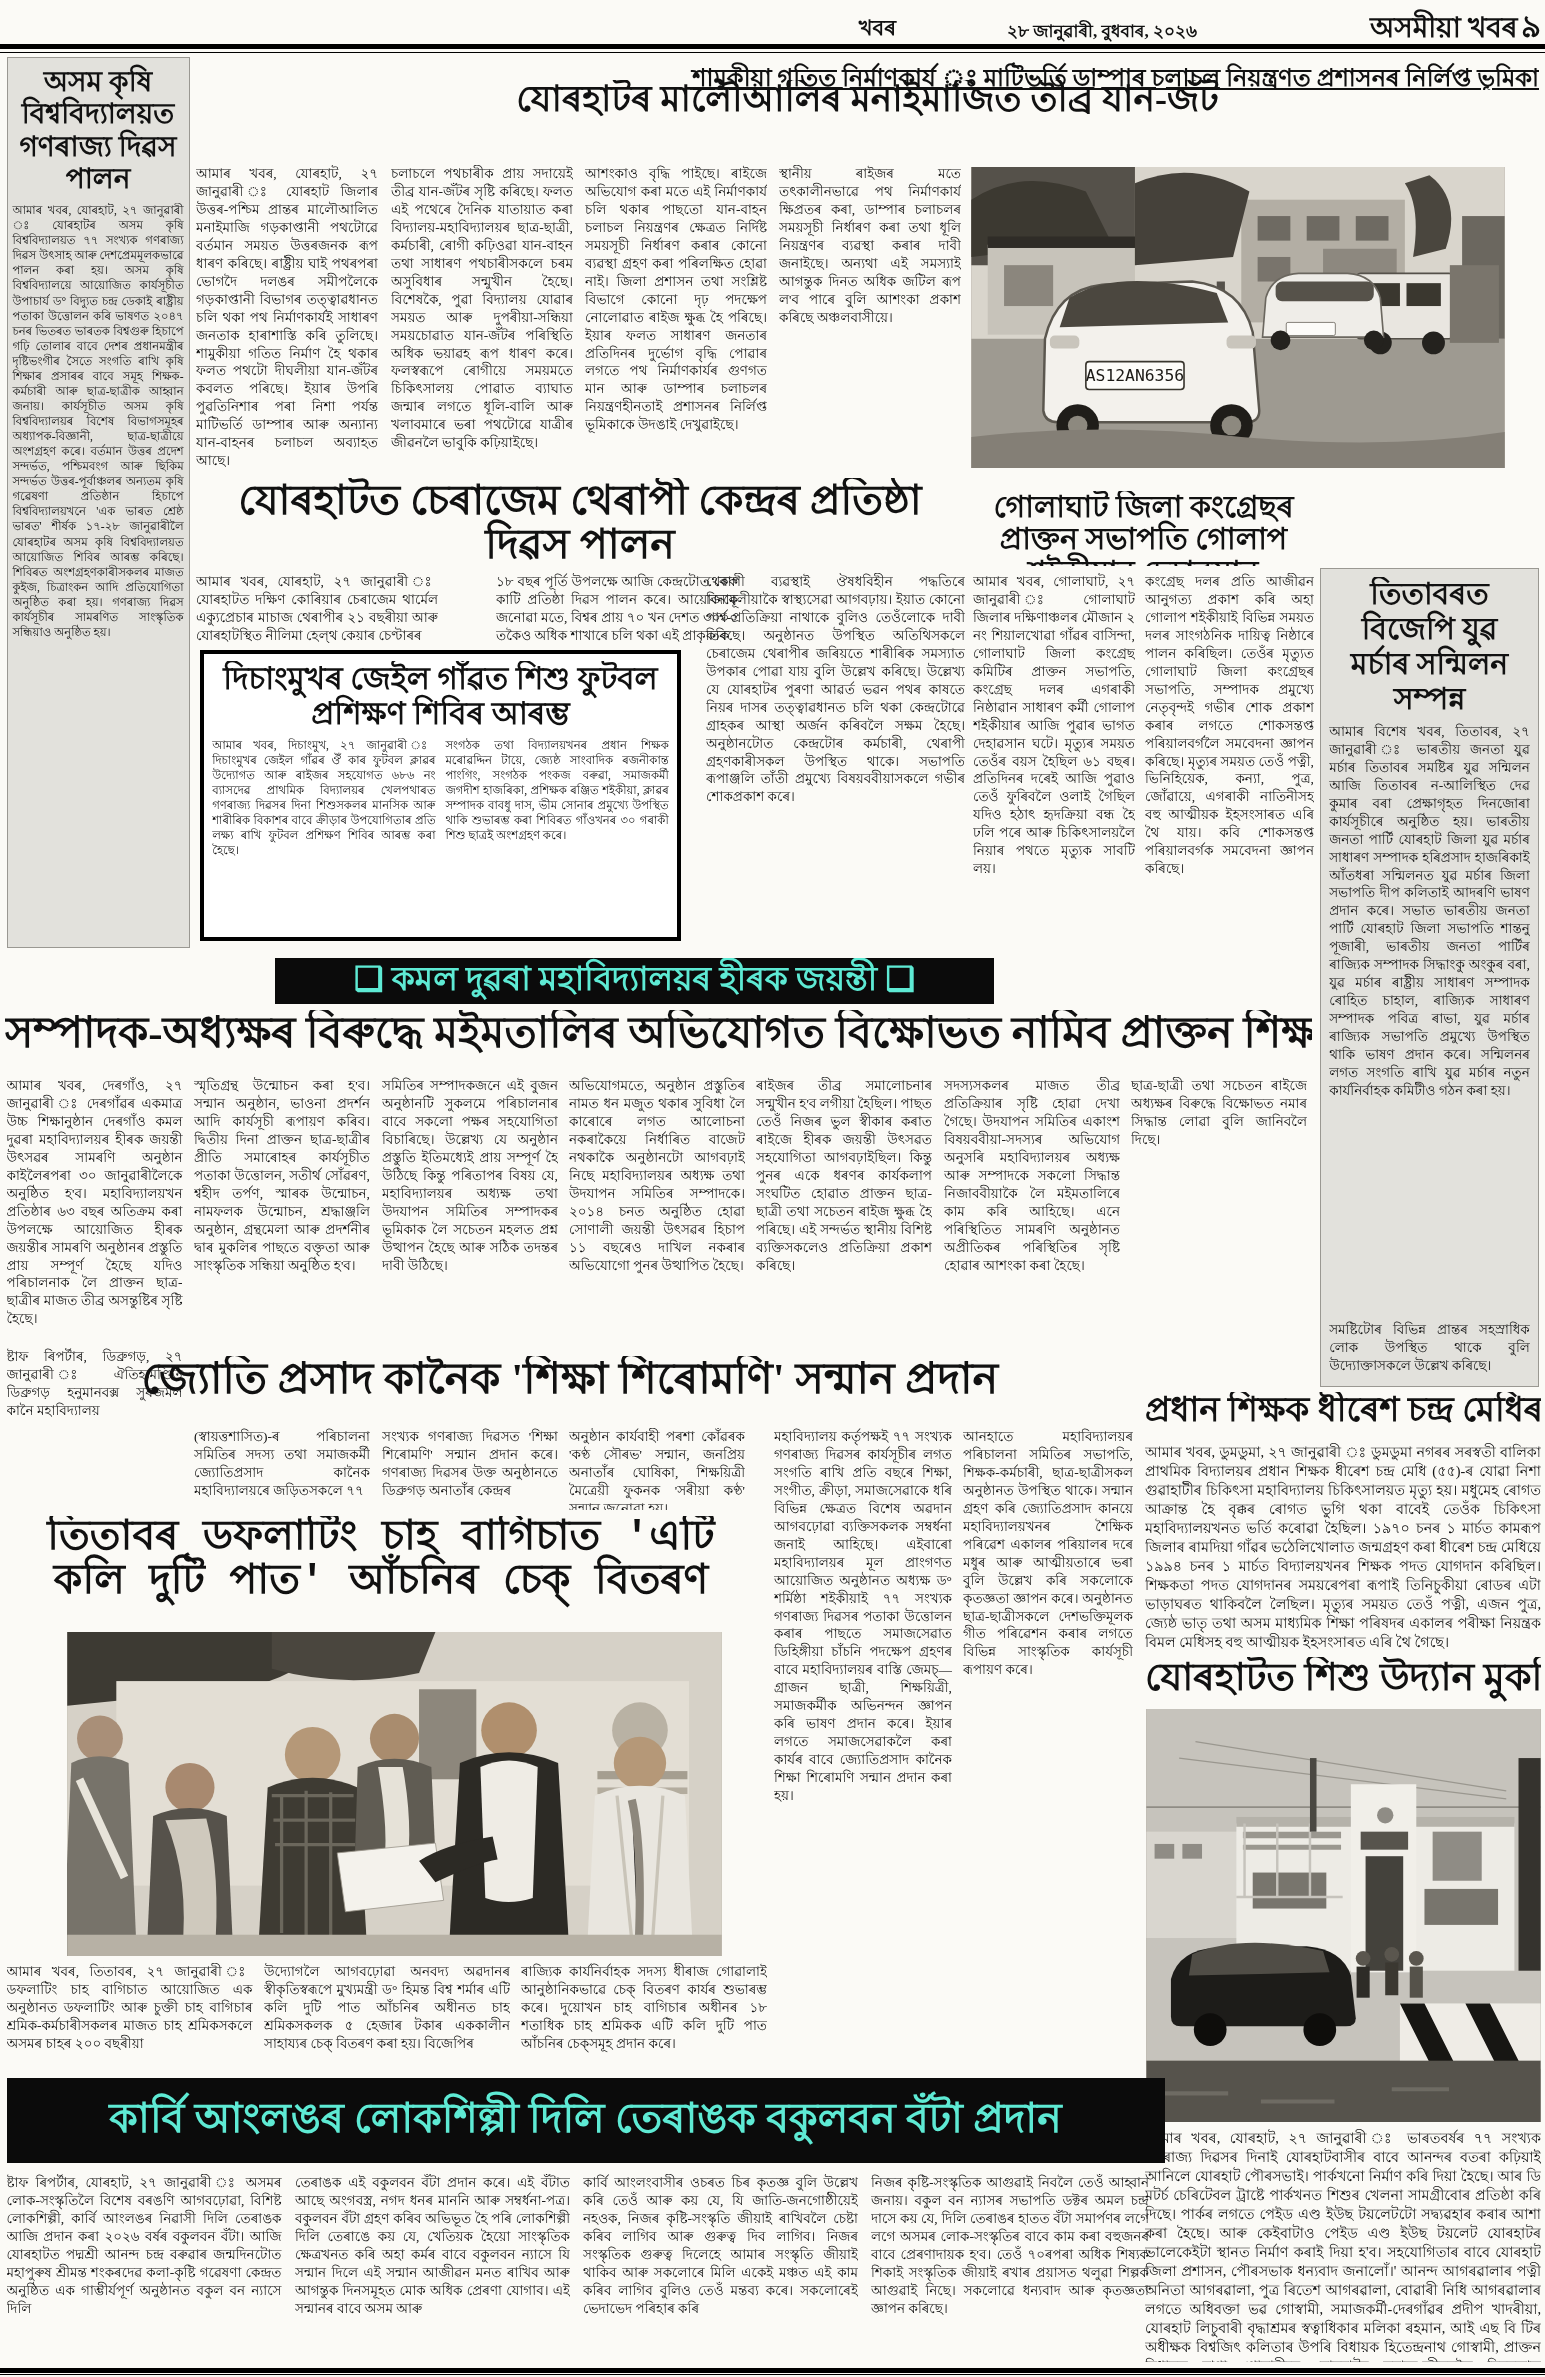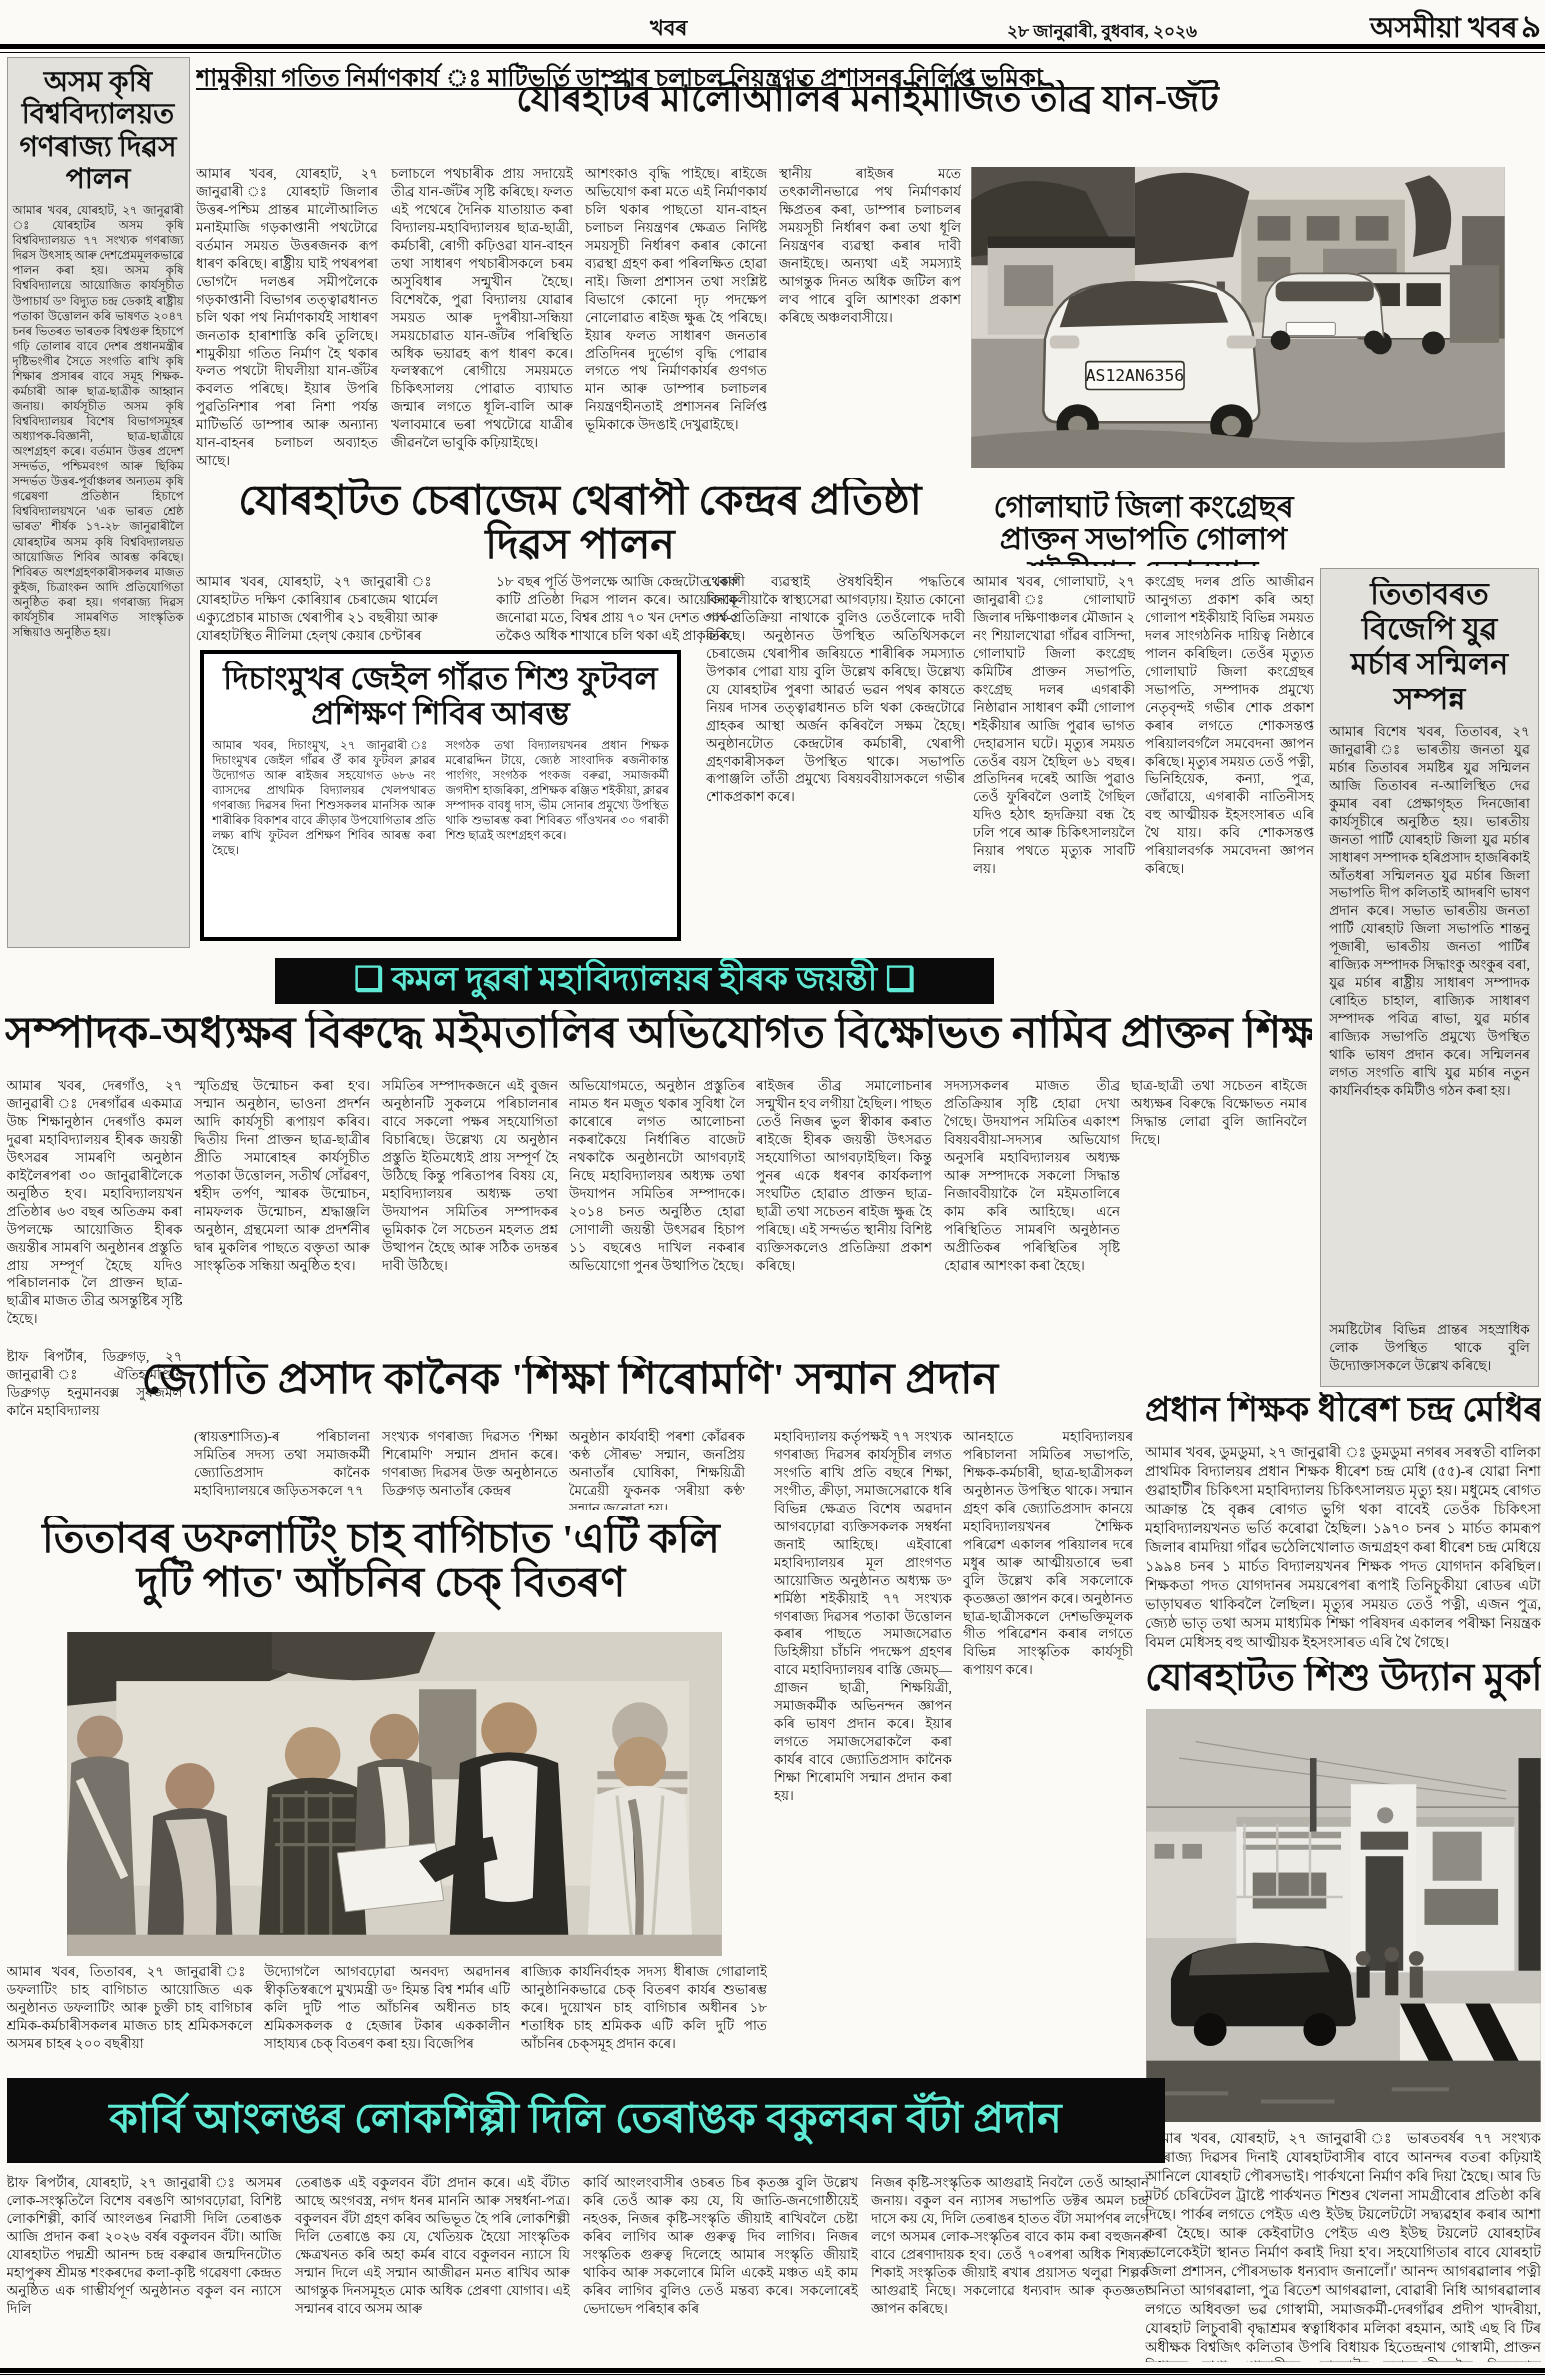--- a/index.html
+++ b/index.html
@@ -1,19 +1,19 @@
 <!DOCTYPE html>
 <html style="font-size:13px"><head>
 <meta charset="utf-8">
 <style>
   html,body{margin:0;padding:0;background:#9a9a9a;}
   #page{position:relative;width:1546px;height:2377px;background:#fbfaf6;color:#111;
         font-family:"Liberation Serif","DejaVu Serif",serif;overflow:hidden;}
   .abs{position:absolute;}
-  .ctr{text-align:left;}
+  .ctr{text-align:right;}
   .rule{position:absolute;left:0;width:1546px;background:#000;}
   .body-txt{text-align:justify;font-size:13.5px;line-height:1.33;overflow:hidden;word-break:break-word;}
   .body-sm{font-size:11.6px;line-height:1.3;}
   .hl{font-weight:900;text-align:center;line-height:1.08;overflow:hidden;}
   .kicker{font-weight:900;font-size:24px;text-decoration:underline;white-space:nowrap;overflow:hidden;}
   .graybox{background:#e2e1dc;border:0.8px solid #9a9892;}
   .blackbanner{background:#0b0b0b;color:#5eead4;display:flex;align-items:center;justify-content:center;
                font-weight:900;overflow:hidden;}
   .innerbox{border:4.9px solid #000;background:#fff;}
   .photo{overflow:hidden;background:#b9b5ac;}
@@ -128,21 +128,21 @@
   <div class="abs body-txt" style="left:1131px;top:1077px;width:176px;height:314px;">ছাত্ৰ-ছাত্ৰী তথা সচেতন ৰাইজে অধ্যক্ষৰ বিৰুদ্ধে বিক্ষোভত নমাৰ সিদ্ধান্ত লোৱা বুলি জানিবলৈ দিছে।</div>
 
   <div class="abs hl" style="left:4.9px;top:1356px;width:1130px;height:64px;font-size:43px;">জ্যোতি প্ৰসাদ কানৈক 'শিক্ষা শিৰোমণি' সন্মান প্ৰদান</div>
   <div class="abs body-txt" style="left:6.5px;top:1348px;width:176px;height:82px;">ষ্টাফ ৰিপৰ্টাৰ, ডিব্ৰুগড়, ২৭ জানুৱাৰী ঃ ঐতিহ্যমণ্ডিত ডিব্ৰুগড় হনুমানবক্স সুৰজমল কানৈ মহাবিদ্যালয়</div>
   <div class="abs body-txt" style="left:194px;top:1428px;width:176px;height:82px;">(স্বায়ত্তশাসিত)-ৰ পৰিচালনা সমিতিৰ সদস্য তথা সমাজকৰ্মী জ্যোতিপ্ৰসাদ কানৈক মহাবিদ্যালয়ৰে জড়িতসকলে ৭৭</div>
   <div class="abs body-txt" style="left:382px;top:1428px;width:176px;height:82px;">সংখ্যক গণৰাজ্য দিৱসত 'শিক্ষা শিৰোমণি' সন্মান প্ৰদান কৰে। গণৰাজ্য দিৱসৰ উক্ত অনুষ্ঠানতে ডিব্ৰুগড় অনাতাঁৰ কেন্দ্ৰৰ</div>
   <div class="abs body-txt" style="left:569px;top:1428px;width:176px;height:82px;">অনুষ্ঠান কাৰ্যবাহী পৰশা কোঁৱৰক 'কণ্ঠ সৌৰভ' সন্মান, জনপ্ৰিয় অনাতাঁৰ ঘোষিকা, শিক্ষয়িত্ৰী মৈত্ৰেয়ী ফুকনক 'সৰীয়া কণ্ঠ' সন্মান জনোৱা হয়।</div>
   <div class="abs body-txt" style="left:774px;top:1428px;width:178px;height:632px;">মহাবিদ্যালয় কৰ্তৃপক্ষই ৭৭ সংখ্যক গণৰাজ্য দিৱসৰ কাৰ্যসূচীৰ লগত সংগতি ৰাখি প্ৰতি বছৰে শিক্ষা, সংগীত, ক্ৰীড়া, সমাজসেৱাকে ধৰি বিভিন্ন ক্ষেত্ৰত বিশেষ অৱদান আগবঢ়োৱা ব্যক্তিসকলক সম্বৰ্ধনা জনাই আহিছে। এইবাৰো মহাবিদ্যালয়ৰ মূল প্ৰাংগণত আয়োজিত অনুষ্ঠানত অধ্যক্ষ ড° শৰ্মিষ্ঠা শইকীয়াই ৭৭ সংখ্যক গণৰাজ্য দিৱসৰ পতাকা উত্তোলন কৰাৰ পাছতে সমাজসেৱাত ডিহিঙ্গীয়া চাঁচনি পদক্ষেপ গ্ৰহণৰ বাবে মহাবিদ্যালয়ৰ বাস্তি জেমচ্‌— গ্ৰাজন ছাত্ৰী, শিক্ষয়িত্ৰী, সমাজকৰ্মীক অভিনন্দন জ্ঞাপন কৰি ভাষণ প্ৰদান কৰে। ইয়াৰ লগতে সমাজসেৱাকলৈ কৰা কাৰ্যৰ বাবে জ্যোতিপ্ৰসাদ কানৈক শিক্ষা শিৰোমণি সন্মান প্ৰদান কৰা হয়।</div>
   <div class="abs body-txt" style="left:963px;top:1428px;width:170px;height:632px;">আনহাতে মহাবিদ্যালয়ৰ পৰিচালনা সমিতিৰ সভাপতি, শিক্ষক-কৰ্মচাৰী, ছাত্ৰ-ছাত্ৰীসকল অনুষ্ঠানত উপস্থিত থাকে। সন্মান গ্ৰহণ কৰি জ্যোতিপ্ৰসাদ কানয়ে মহাবিদ্যালয়খনৰ শৈক্ষিক পৰিৱেশ একালৰ পৰিয়ালৰ দৰে মধুৰ আৰু আত্মীয়তাৰে ভৰা বুলি উল্লেখ কৰি সকলোকে কৃতজ্ঞতা জ্ঞাপন কৰে। অনুষ্ঠানত ছাত্ৰ-ছাত্ৰীসকলে দেশভক্তিমূলক গীত পৰিৱেশন কৰাৰ লগতে বিভিন্ন সাংস্কৃতিক কাৰ্যসূচী ৰূপায়ণ কৰে।</div>
 
-  <div class="abs hl" style="left:41px;top:1516px;width:680px;height:108px;font-size:41px;">তিতাবৰ ডফলাটিং চাহ বাগিচাত '‌এটি কলি দুটি পাত' আঁচনিৰ চেক্ বিতৰণ</div>
+  <div class="abs hl" style="left:41px;top:1516px;width:680px;height:108px;font-size:41px;font-family:Liberation Mono, monospace;">তিতাবৰ ডফলাটিং চাহ বাগিচাত '‌এটি কলি দুটি পাত' আঁচনিৰ চেক্ বিতৰণ</div>
 
   <div class="abs photo" style="left:67px;top:1632px;width:655px;height:324px;">
     <svg width="655" height="324" viewBox="0 0 800 396">
       <rect width="800" height="396" fill="#d6d1c7"></rect>
       <path d="M0,0 h320 q-30,60 -120,70 L0,90 z" fill="#3d3a33"></path>
       <path d="M250,0 h200 l-20,50 q-90,20 -180,-5 z" fill="#4a463e"></path>
       <rect x="60" y="60" width="700" height="250" fill="#e3ded4"></rect>
       <rect x="540" y="80" width130="" height="120" fill="#cfc9bd"></rect>
       <circle cx="700" cy="120" r="34" fill="#b9b2a4"></circle>
       <rect x="648" y="170" width="110" height="10" fill="#a59e90"></rect>

